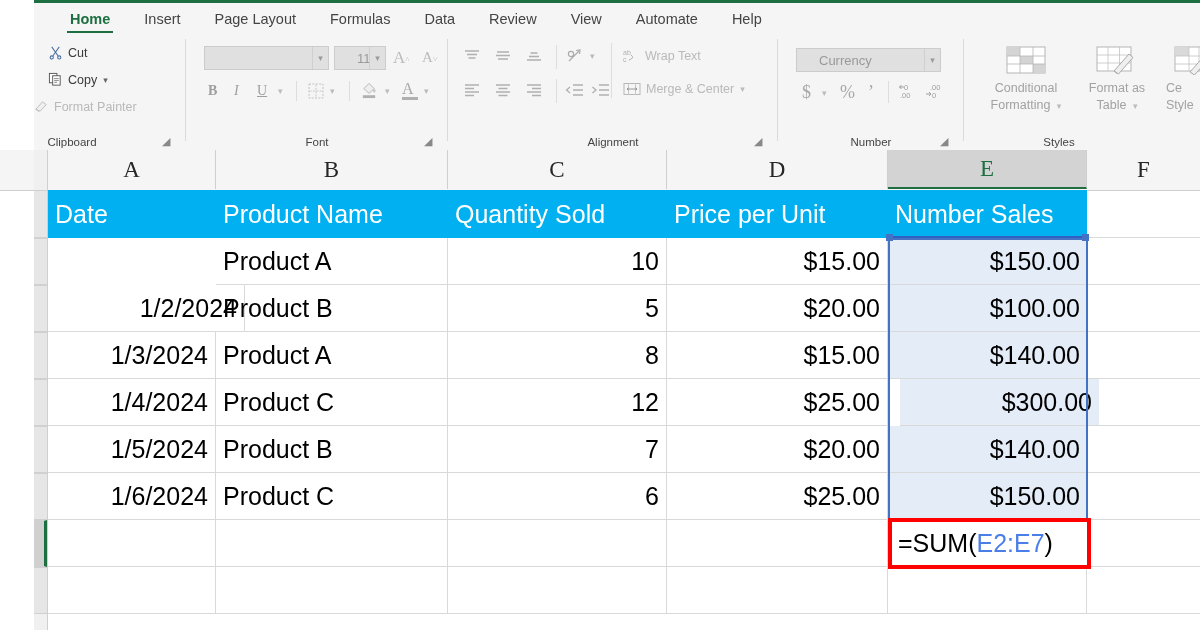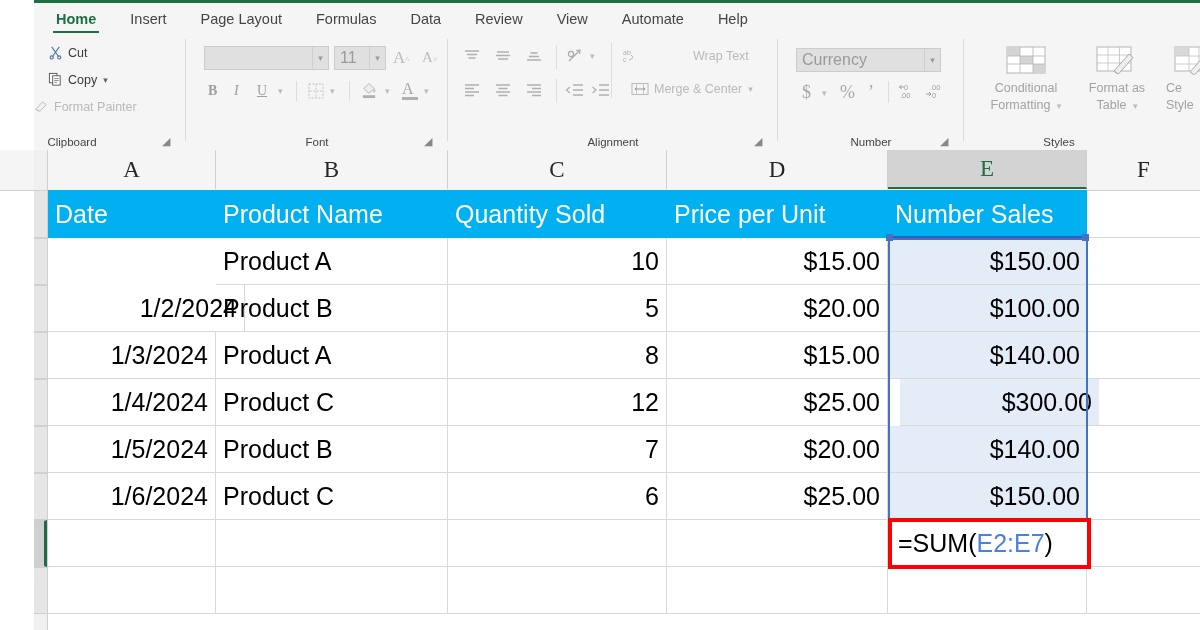--- a/index.html
+++ b/index.html
@@ -55,21 +55,21 @@
   .tab {
     position: relative;
     font-size: 14.5px;
     color: #444444;
     padding: 0 0 0 0;
     margin-right: 34px;
     line-height: 30px;
     white-space: nowrap;
     cursor: default;
   }
-  .tab:first-child { margin-left: 22px; text-align: center; }
+  .tab:first-child { margin-left: 36px; text-align: center; }
   .tab.active {
     color: #1d6f42;
     font-weight: bold;
   }
   .tab.active::after {
     content: "";
     position: absolute;
     left: -3px; right: -3px;
     bottom: 1px;
     height: 2.5px;
@@ -131,23 +131,23 @@
   .combo {
     position: absolute;
     background: #e0e0e0;
     border: 1px solid #cccccc;
     box-sizing: border-box;
     display: flex;
     align-items: center;
   }
   .combo .txt {
     flex: 1;
-    font-size: 16px;
+    font-size: 13px;
     color: #9a9a9a;
-    padding-left: 5px;
+    padding-left: 22px;
     overflow: hidden;
     white-space: nowrap;
   }
   .combo .arrow {
     width: 16px;
     text-align: center;
     font-size: 9px;
     color: #9a9a9a;
     border-left: 1px solid #cfcfcf;
     height: 100%;
@@ -415,21 +415,21 @@
           <svg width="20" height="20" viewBox="0 0 20 20">
             <path d="M3 15 L13 5" stroke="#aaa" stroke-width="1.2"></path>
             <path d="M10 4.5 L14 4 L13.5 8" stroke="#aaa" stroke-width="1.2" fill="none"></path>
             <circle cx="5" cy="8" r="2.6" stroke="#aaa" stroke-width="1.2" fill="none"></circle>
           </svg>
         </div>
         <div class="fbtn" style="left:142px; top:16px; font-size:9px;">▾</div>
 
         <div style="position:absolute; left:163px; top:8px; width:1px; height:55px; background:#ddd;"></div>
 
-        <div class="icon-lbl dim" style="left:175px; top:13px;gap:48px;">
+        <div class="icon-lbl dim" style="left:175px; top:13px;">
           <span>
             <svg width="17" height="16" viewBox="0 0 17 16">
               <text x="0" y="7" font-size="7" fill="#b0b0b0" font-family="sans-serif">ab</text>
               <text x="0" y="14" font-size="7" fill="#b0b0b0" font-family="sans-serif">c</text>
               <path d="M6 12 q6 -2 2 -5" stroke="#b0b0b0" stroke-width="1" fill="none"></path>
             </svg>
           </span>
           <span>Wrap Text</span>
         </div>
 
@@ -459,21 +459,21 @@
         </div>
         <div style="position:absolute; left:143px; top:48px;">
           <svg width="20" height="15" viewBox="0 0 20 15">
             <path d="M8 2h10M8 7h10M8 12h10" stroke="#b0b0b0" stroke-width="1.3"></path>
             <path d="M1.5 4 L5 7 L1.5 10" stroke="#b0b0b0" stroke-width="1.3" fill="none"></path>
           </svg>
         </div>
 
         <div style="position:absolute; left:163px; top:8px; width:0px;"></div>
 
-        <div class="icon-lbl dim" style="left:175px; top:46px;margin-left:8px;">
+        <div class="icon-lbl dim" style="left:175px; top:46px;">
           <span>
             <svg width="18" height="16" viewBox="0 0 18 16">
               <rect x="1" y="2.5" width="16" height="11" fill="none" stroke="#b8b8b8" stroke-width="1"></rect>
               <path d="M5.5 2.5 V13.5 M12.5 2.5 V13.5" stroke="#c8c8c8" stroke-width="1"></path>
               <path d="M4 8 H14 M5.5 6.5 L4 8 L5.5 9.5 M12.5 6.5 L14 8 L12.5 9.5" stroke="#9a9a9a" stroke-width="1" fill="none"></path>
             </svg>
           </span>
           <span>Merge &amp; Center</span>
           <span class="chev dim">▾</span>
         </div>

